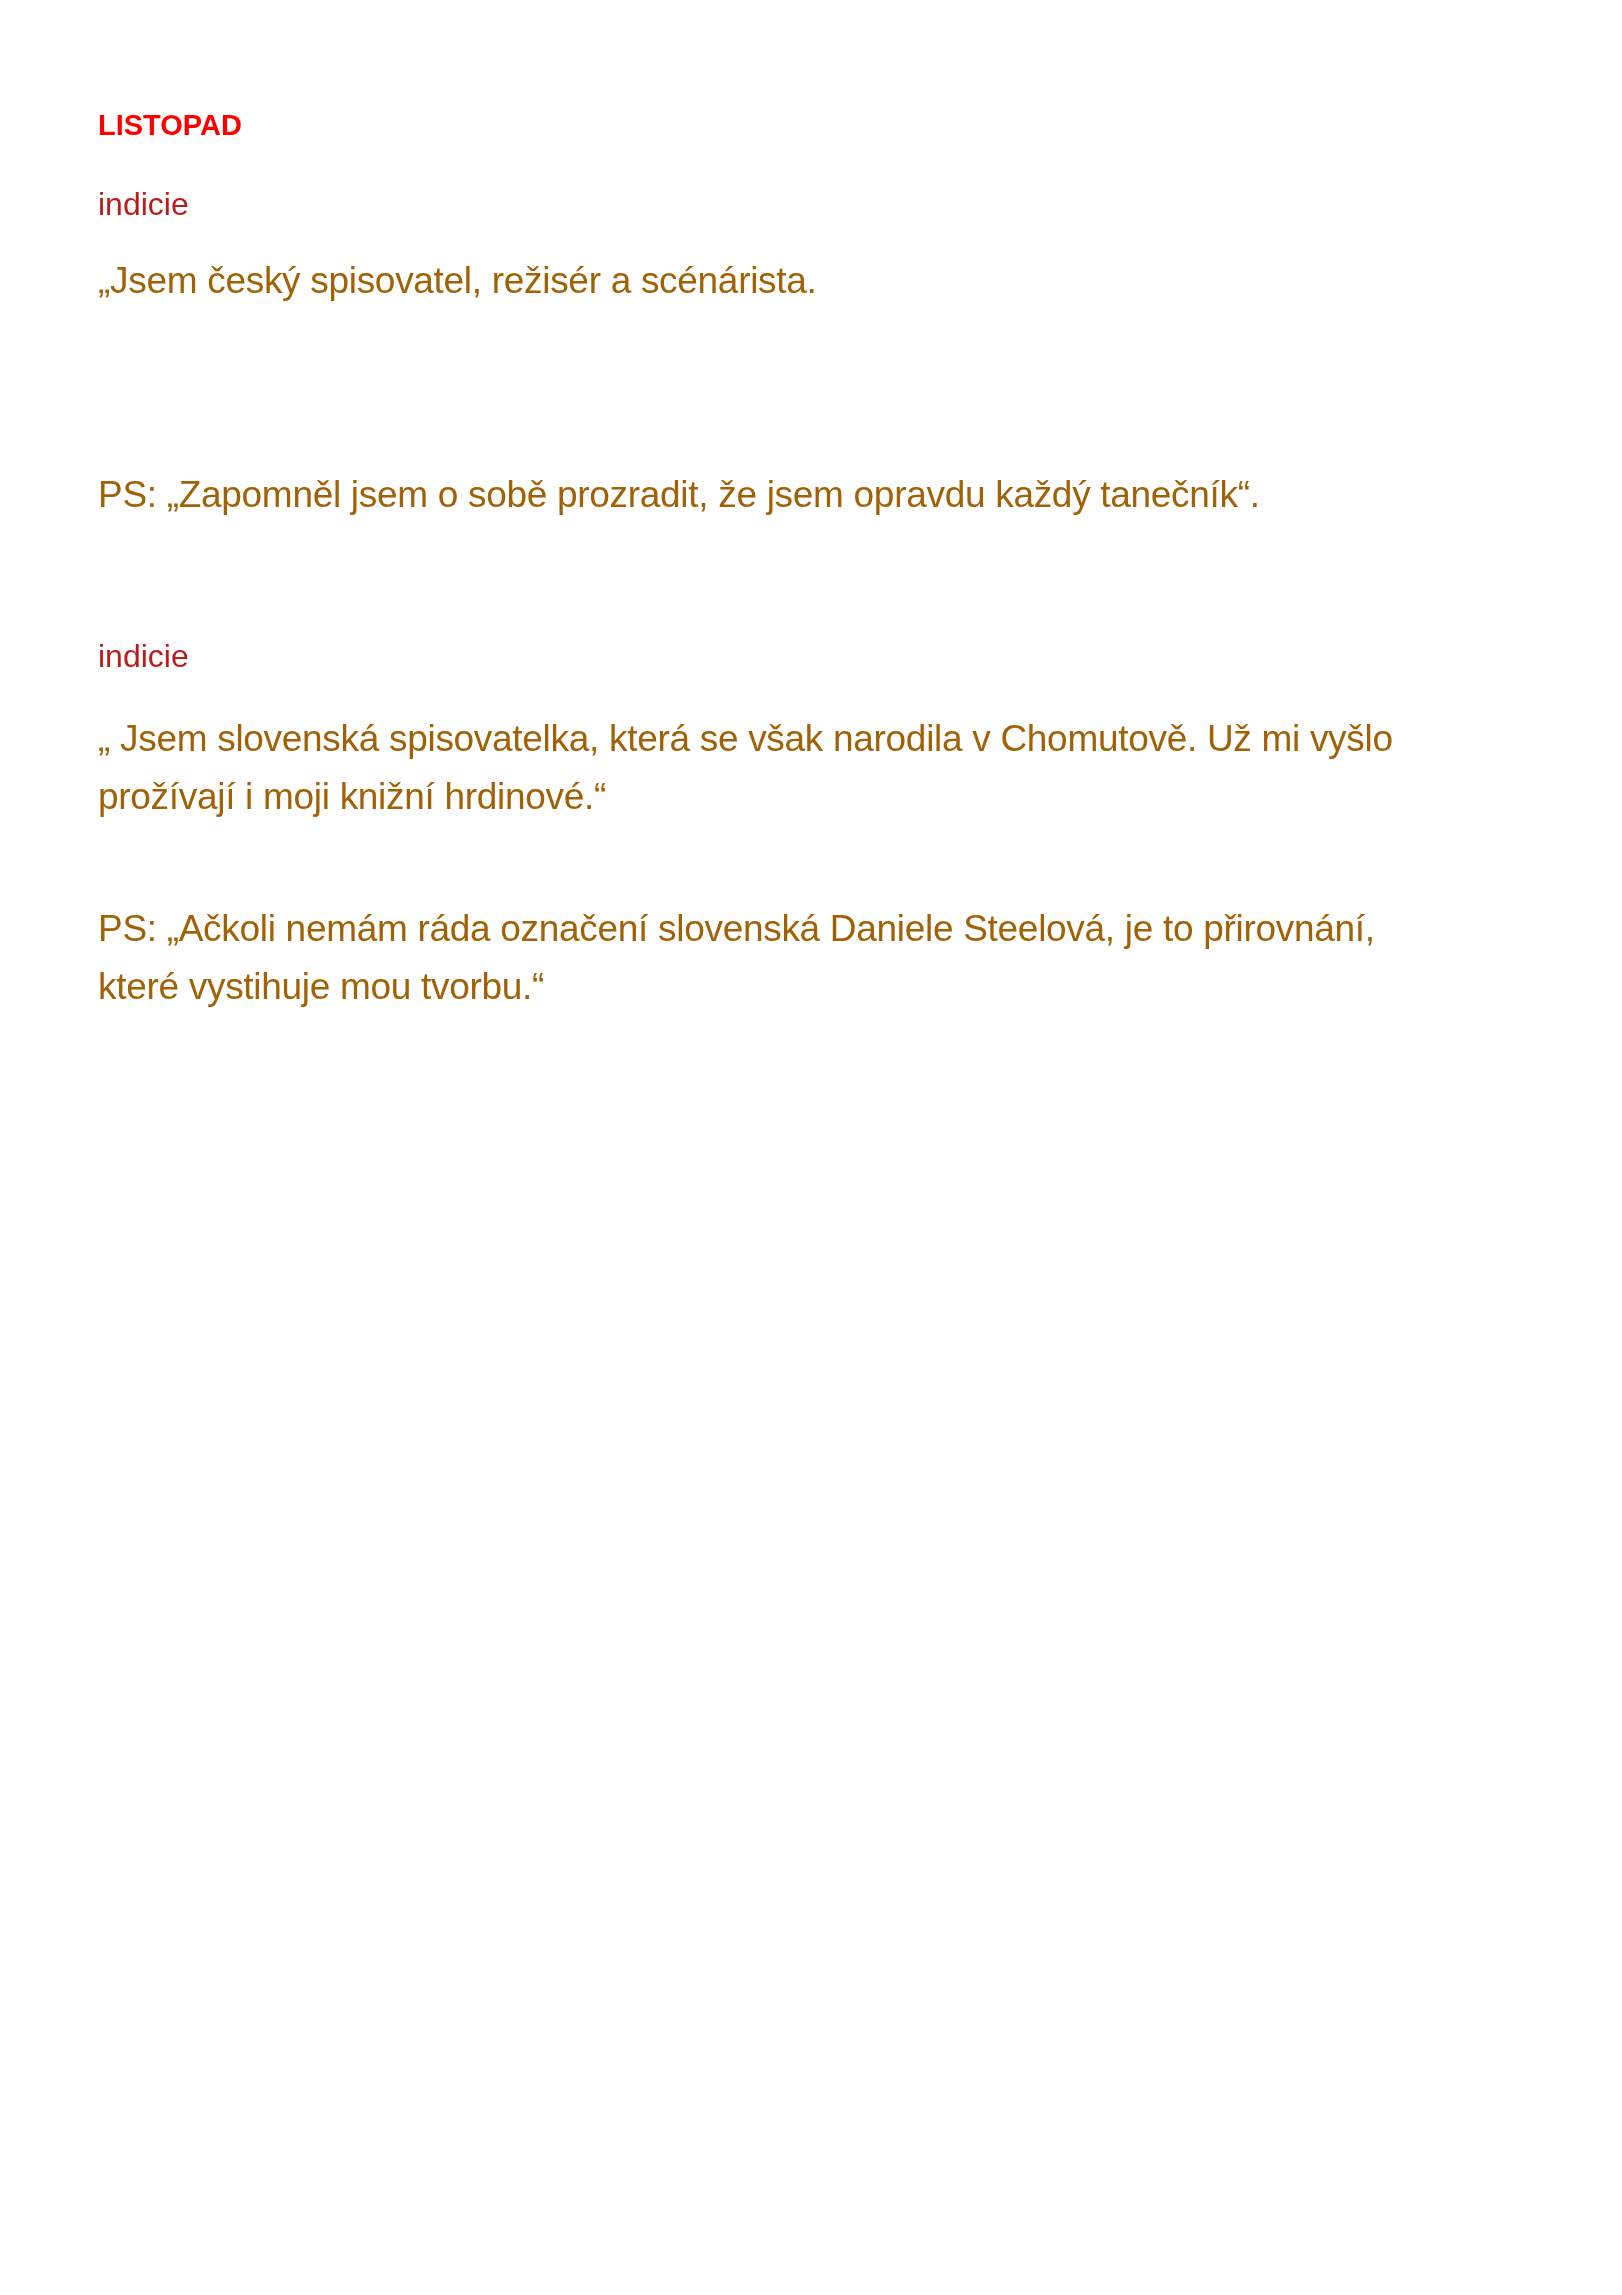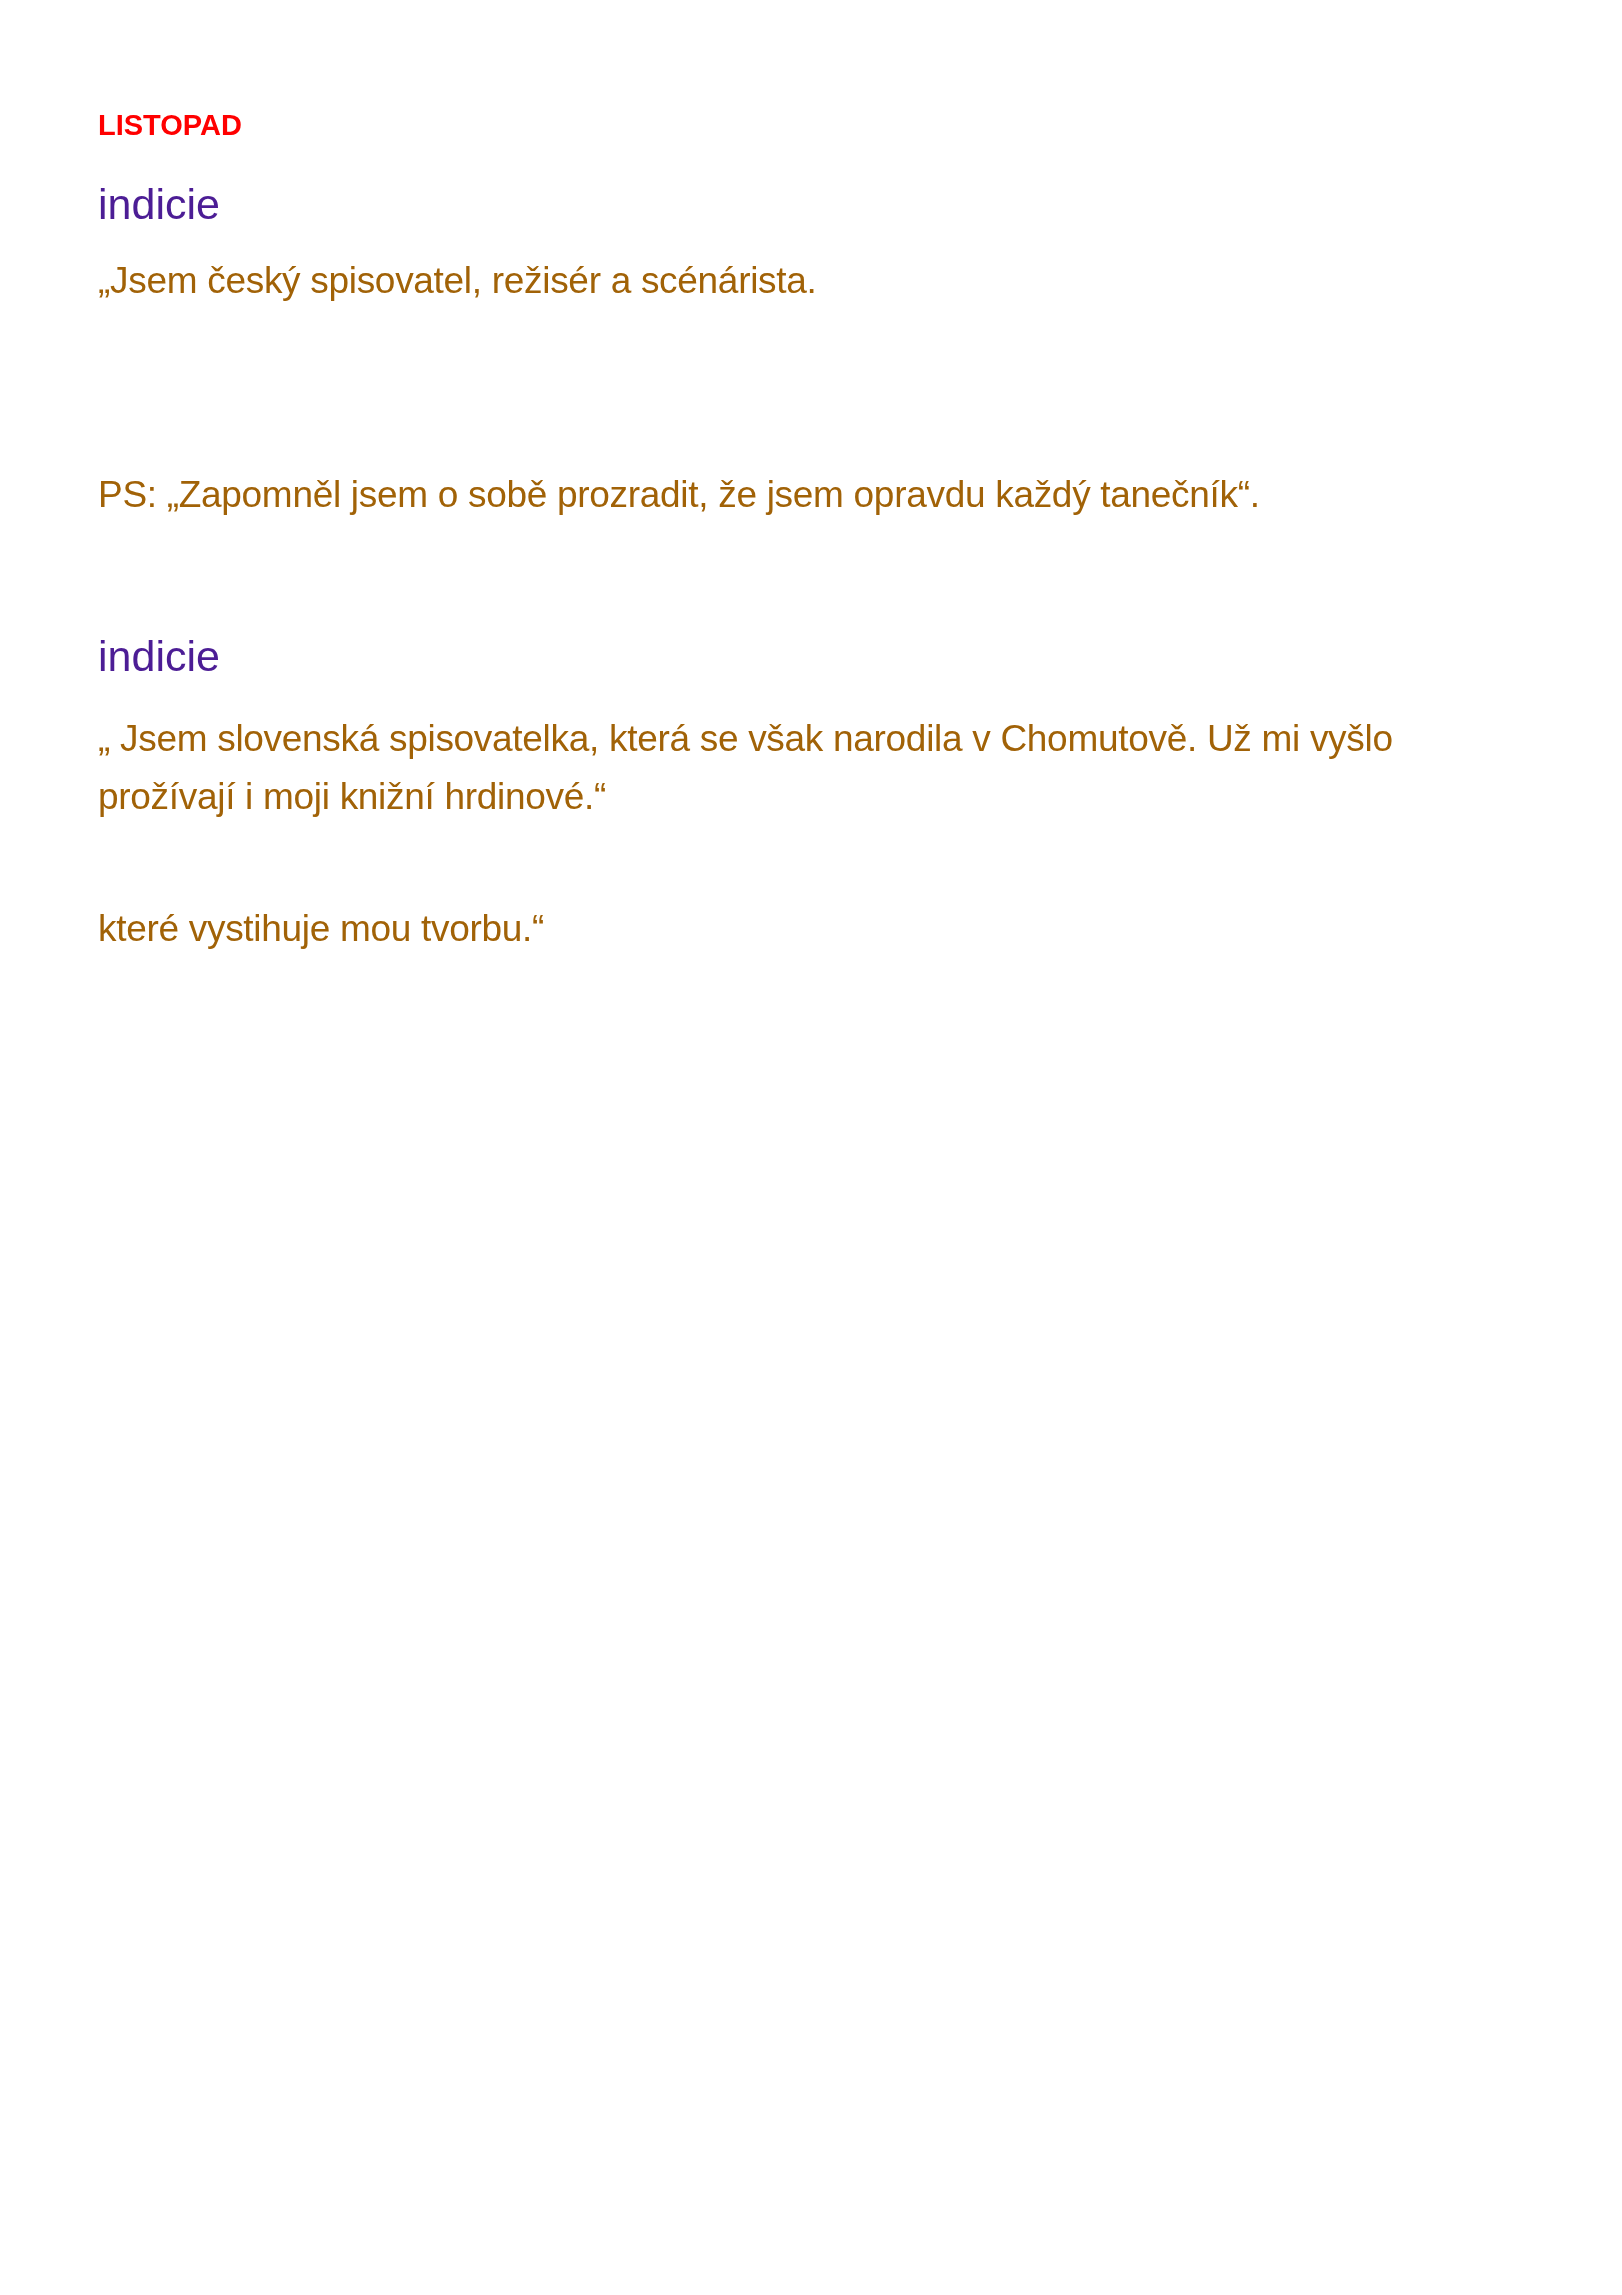--- a/index.html
+++ b/index.html
@@ -20,24 +20,24 @@
     left: 98px;
     font-size: 29px;
     font-weight: bold;
     line-height: 58px;
     color: #ff0000;
     white-space: nowrap;
   }
   .clue-label {
     position: absolute;
     left: 98px;
-    font-size: 43px;
+    font-size: 32px;
     font-weight: normal;
     line-height: 58px;
-    color: #4c1d95;
+    color: #b91c1c;
     white-space: nowrap;
   }
   .para {
     position: absolute;
     left: 98px;
     font-size: 37px;
     line-height: 58px;
     color: #a16207;
     letter-spacing: -0.3px;
   }
@@ -64,17 +64,18 @@
   </div>
 
   <div class="clue-label" style="top:627px">indicie</div>
 
   <div class="para" style="top:710px">
     <div class="line">„ Jsem slovenská spisovatelka, která se však narodila v Chomutově. Už mi vyšlo</div>
     <div class="line">prožívají i moji knižní hrdinové.“</div>
   </div>
 
   <div class="para" style="top:900px">
+    <div class="line">PS: „Ačkoli nemám ráda označení slovenská Daniele Steelová, je to přirovnání,</div>
     <div class="line">které vystihuje mou tvorbu.“</div>
   </div>
 
 </div>
 
 
 </body></html>

